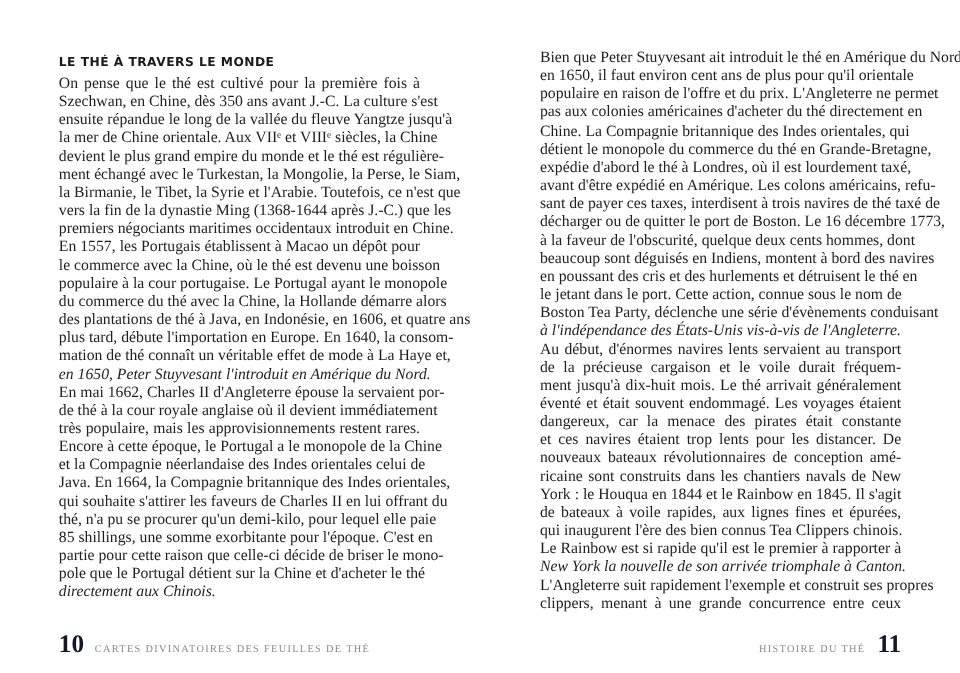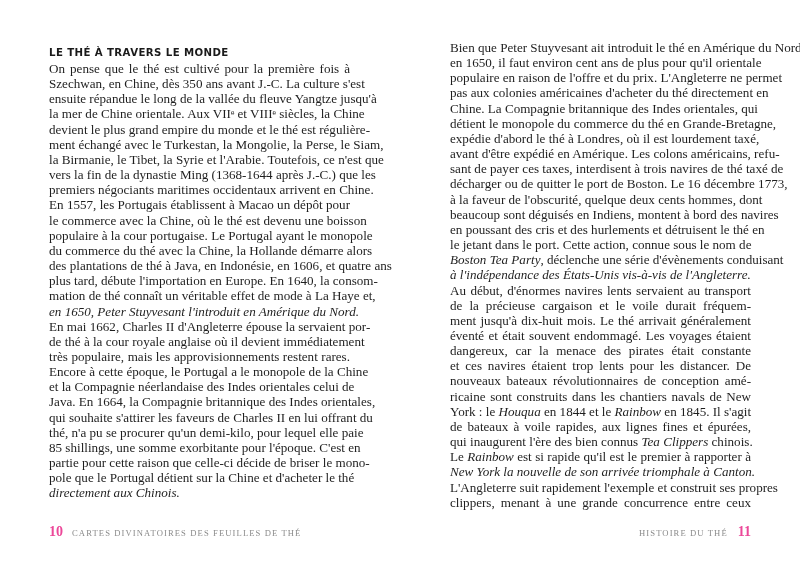--- a/index.html
+++ b/index.html
@@ -26,32 +26,32 @@
     font-size: 10.2px;
     letter-spacing: 0.4px;
     line-height: 15px;
     color: #1a1a1a;
     margin: 0 0 1px 0;
     text-align: left;
   }
   .para { margin: 0; text-indent: 0; }
   .para .line { display: block; text-align: justify; text-align-last: justify; white-space: nowrap; overflow: visible; }
   .para .line.last { text-align-last: left; font-style: italic; }
-  .line span.i { font-style: italic; }
+  .line span.i { }
   .footer {
     position: absolute;
     top: 524px;
     height: 18px;
     display: flex;
     align-items: baseline;
     font-family: "Liberation Serif", "DejaVu Serif", serif;
   }
   .page.left .footer { left: 49px; }
   .page.right .footer { right: 49px; }
-  .folio { font-size: 14px; font-weight: bold; color: #ec4899; }
+  .folio { font-size: 21px; font-weight: bold; color: #0f172a; }
   .runhead { font-size: 8.6px; letter-spacing: 1.1px; color: #8a8a8a; text-transform: uppercase; }
   .page.left .runhead { margin-left: 9px; }
   .page.right .runhead { margin-right: 10px; }
 </style>
 </head>
 <body>
 
 <div class="spread">
 
   <div class="page left">
@@ -60,21 +60,21 @@
       <div class="flow">
           <p class="para">
             <span class="line">On pense que le thé est cultivé pour la première fois à</span>
             <span class="line">Szechwan, en Chine, dès 350 ans avant J.-C. La culture s'est</span>
             <span class="line">ensuite répandue le long de la vallée du fleuve Yangtze jusqu'à</span>
             <span class="line">la mer de Chine orientale. Aux VIIᵉ et VIIIᵉ siècles, la Chine</span>
             <span class="line">devient le plus grand empire du monde et le thé est régulière-</span>
             <span class="line">ment échangé avec le Turkestan, la Mongolie, la Perse, le Siam,</span>
             <span class="line">la Birmanie, le Tibet, la Syrie et l'Arabie. Toutefois, ce n'est que</span>
             <span class="line">vers la fin de la dynastie Ming (1368-1644 après J.-C.) que les</span>
-            <span class="line">premiers négociants maritimes occidentaux arrivent en Chine.</span>
+            <span class="line">premiers négociants maritimes occidentaux introduit en Chine.</span>
             <span class="line">En 1557, les Portugais établissent à Macao un dépôt pour</span>
             <span class="line">le commerce avec la Chine, où le thé est devenu une boisson</span>
             <span class="line">populaire à la cour portugaise. Le Portugal ayant le monopole</span>
             <span class="line">du commerce du thé avec la Chine, la Hollande démarre alors</span>
             <span class="line">des plantations de thé à Java, en Indonésie, en 1606, et quatre ans</span>
             <span class="line">plus tard, débute l'importation en Europe. En 1640, la consom-</span>
             <span class="line">mation de thé connaît un véritable effet de mode à La Haye et,</span>
             <span class="line last">en 1650, Peter Stuyvesant l'introduit en Amérique du Nord.</span>
           </p>
           <p class="para">

